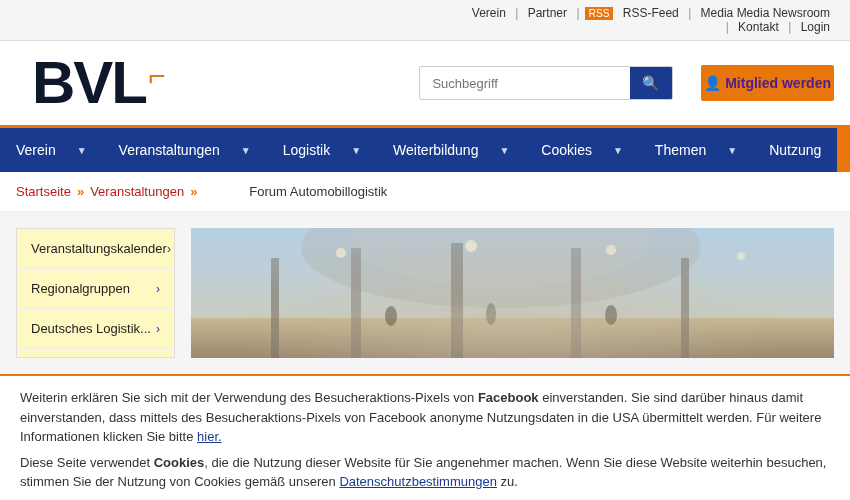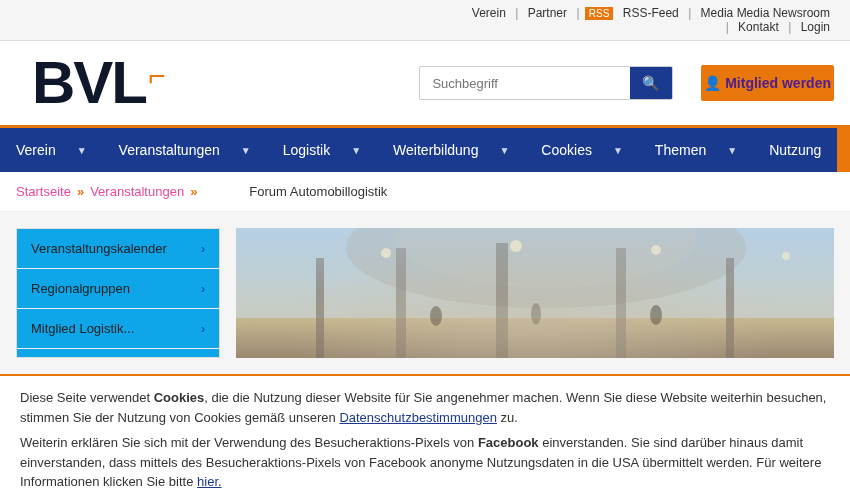--- a/index.html
+++ b/index.html
@@ -136,38 +136,38 @@
     
     .breadcrumb {
       background: white;
       padding: 12px 16px;
       font-size: 13px;
       display: flex;
       align-items: center;
       gap: 6px;
       border-bottom: 1px solid #eee;
     }
-    .breadcrumb a { color: #ec4899; text-decoration: none; }
+    .breadcrumb a { color: #b91c1c; text-decoration: none; }
     .breadcrumb .arrow { color: #e8760a; font-weight: bold; }
     .breadcrumb .current { color: #333; margin-left: 46px; }
 
     
     .main-content {
       display: flex;
       padding: 16px;
       gap: 16px;
       background: #f5f5f5;
       min-height: 160px;
     }
 
     
     .sidebar {
-      width: 204px;
+      width: 159px;
       flex-shrink: 0;
-      background: #0ea5e9;
+      background: #fef9c3;
       border: 1px solid #ddd;
     }
     .sidebar-item {
       display: flex;
       align-items: center;
       justify-content: space-between;
       padding: 12px 14px;
       border-bottom: 1px solid #eee;
       cursor: pointer;
       font-size: 13px;
@@ -311,21 +311,21 @@
   <div class="sidebar">
     <div class="sidebar-item">
       <span>Veranstaltungskalender</span>
       <span class="arrow-right">›</span>
     </div>
     <div class="sidebar-item">
       <span>Regionalgruppen</span>
       <span class="arrow-right">›</span>
     </div>
     <div class="sidebar-item">
-      <span>Mitglied Logistik...</span>
+      <span>Deutsches Logistik...</span>
       <span class="arrow-right">›</span>
     </div>
   </div>
 
   <div class="content-area">
     <div class="content-image-placeholder">
       
       <svg width="100%" height="130" xmlns="http://www.w3.org/2000/svg">
         <defs>
           <linearGradient id="sky" x1="0" y1="0" x2="0" y2="1">
@@ -359,21 +359,21 @@
         <circle cx="420" cy="22" r="5" fill="rgba(255,240,200,0.8)"></circle>
         <circle cx="550" cy="28" r="4" fill="rgba(255,240,200,0.7)"></circle>
       </svg>
       <div class="img-overlay"></div>
     </div>
   </div>
 </div>
 
 <div class="cookie-banner">
   <p>
+    <span>Weiterin erklären Sie sich mit der Verwendung des Besucheraktions-Pixels von </span><strong>Facebook</strong><span> einverstanden. Sie sind darüber hinaus damit einverstanden, dass mittels des Besucheraktions-Pixels von Facebook anonyme Nutzungsdaten in die USA übermittelt werden. Für weitere Informationen klicken Sie bitte </span><a href="#">hier.</a>
+  </p>
+  <p>
     <span>Diese Seite verwendet </span><strong>Cookies</strong><span>, die die Nutzung dieser Website für Sie angenehmer machen. Wenn Sie diese Website weiterhin besuchen, stimmen Sie der Nutzung von Cookies gemäß unseren </span><a href="#">Datenschutzbestimmungen</a><span> zu.</span>
   </p>
-  <p>
-    <span>Weiterin erklären Sie sich mit der Verwendung des Besucheraktions-Pixels von </span><strong>Facebook</strong><span> einverstanden. Sie sind darüber hinaus damit einverstanden, dass mittels des Besucheraktions-Pixels von Facebook anonyme Nutzungsdaten in die USA übermittelt werden. Für weitere Informationen klicken Sie bitte </span><a href="#">hier.</a>
-  </p>
   <div class="cookie-ok-bar">
     
   </div>
 </div>
 
 </body></html>

